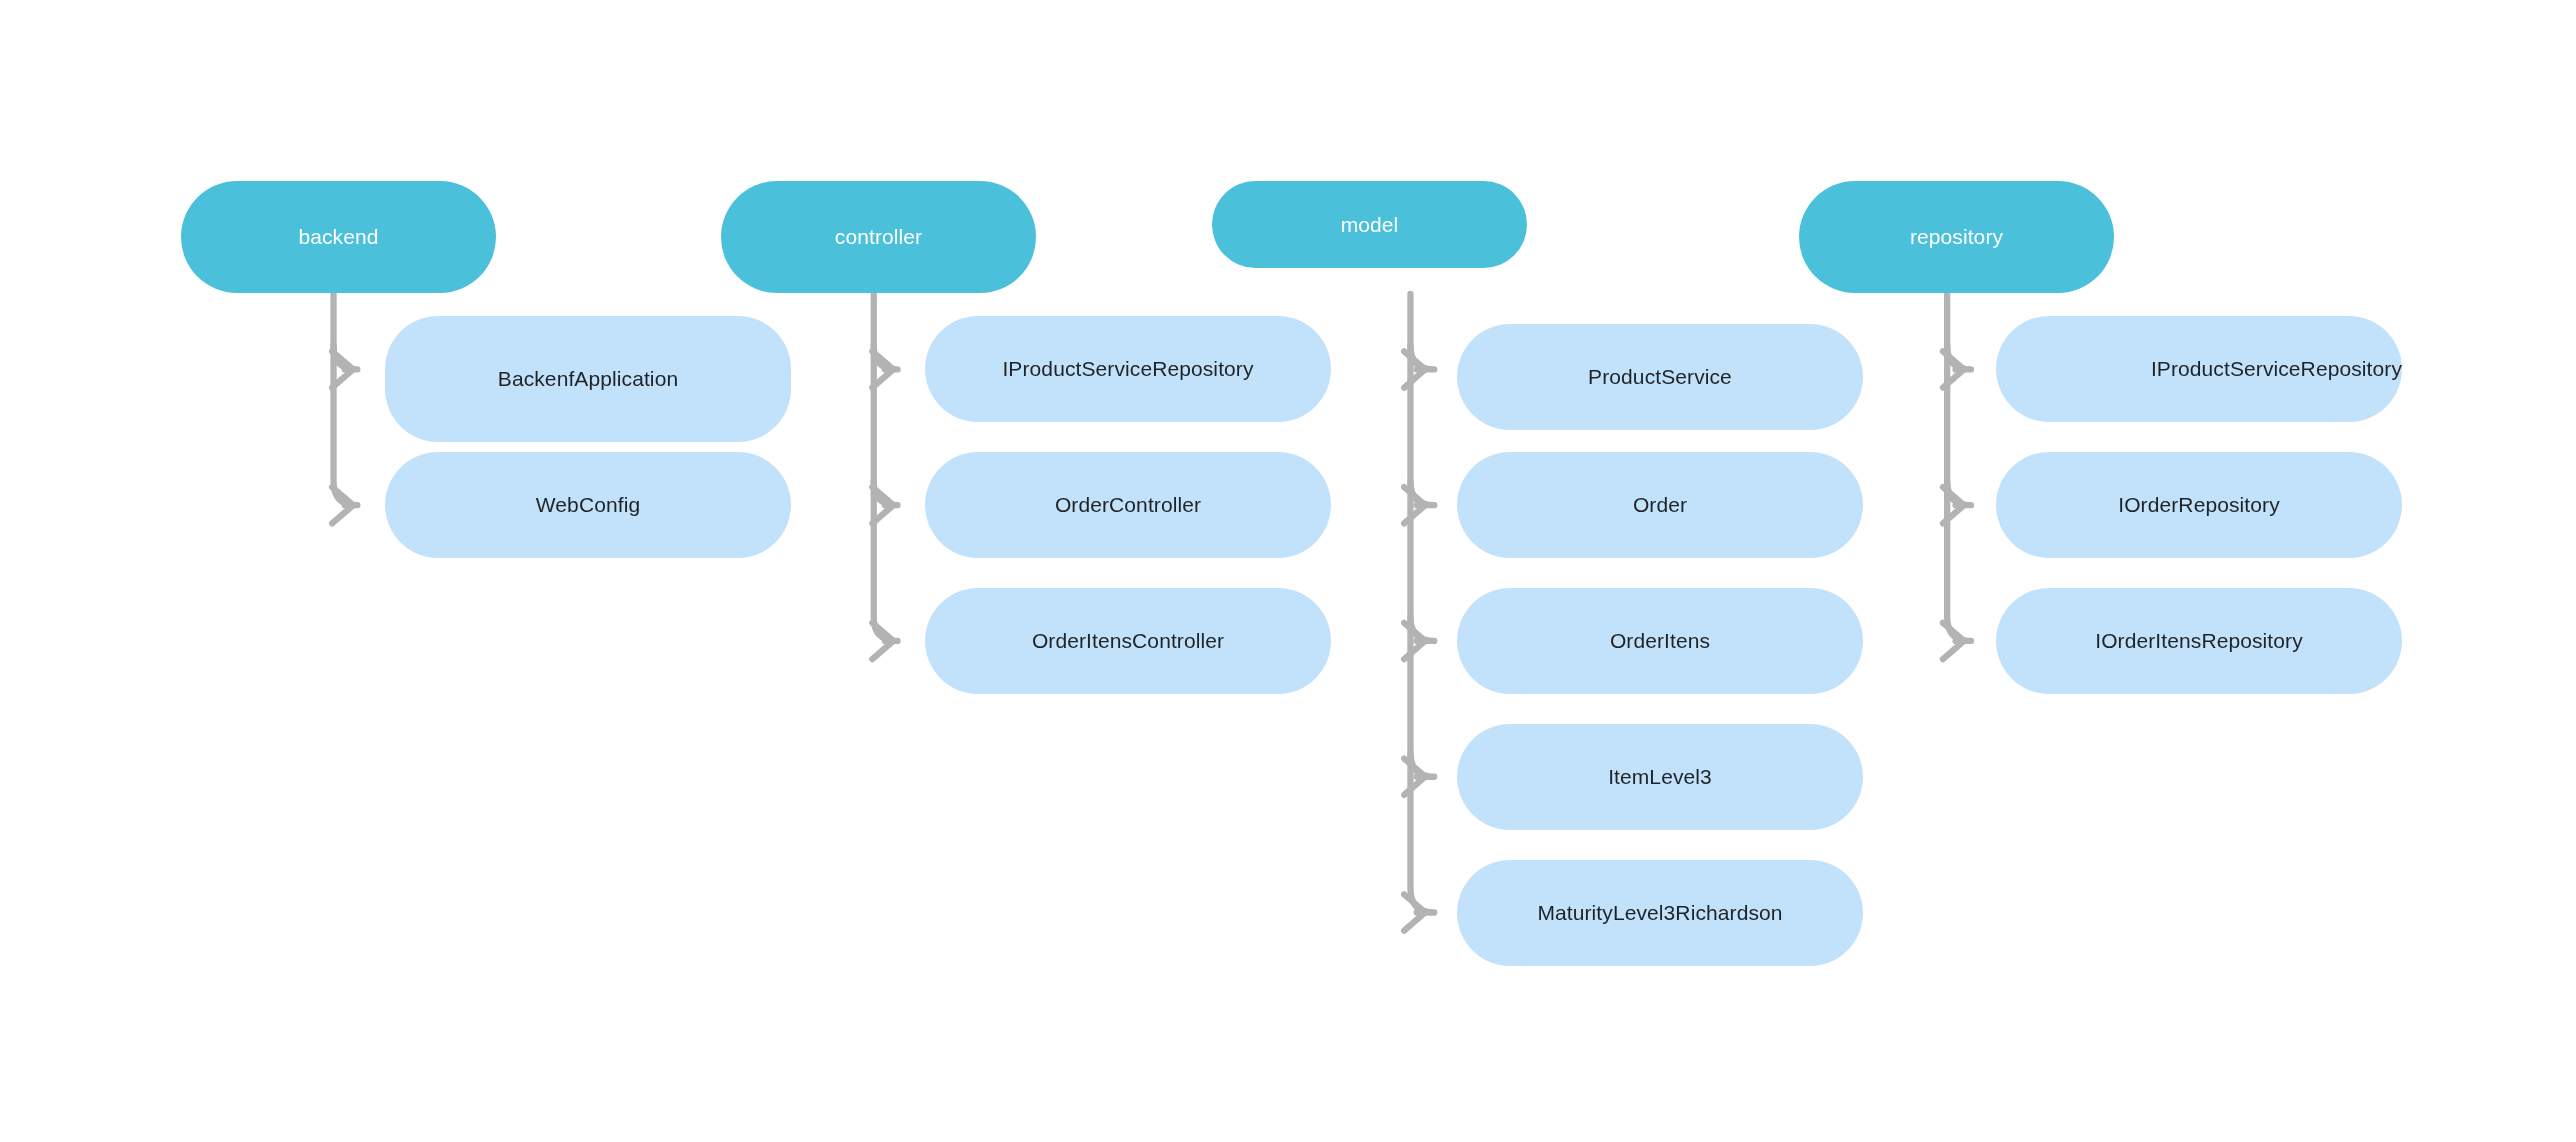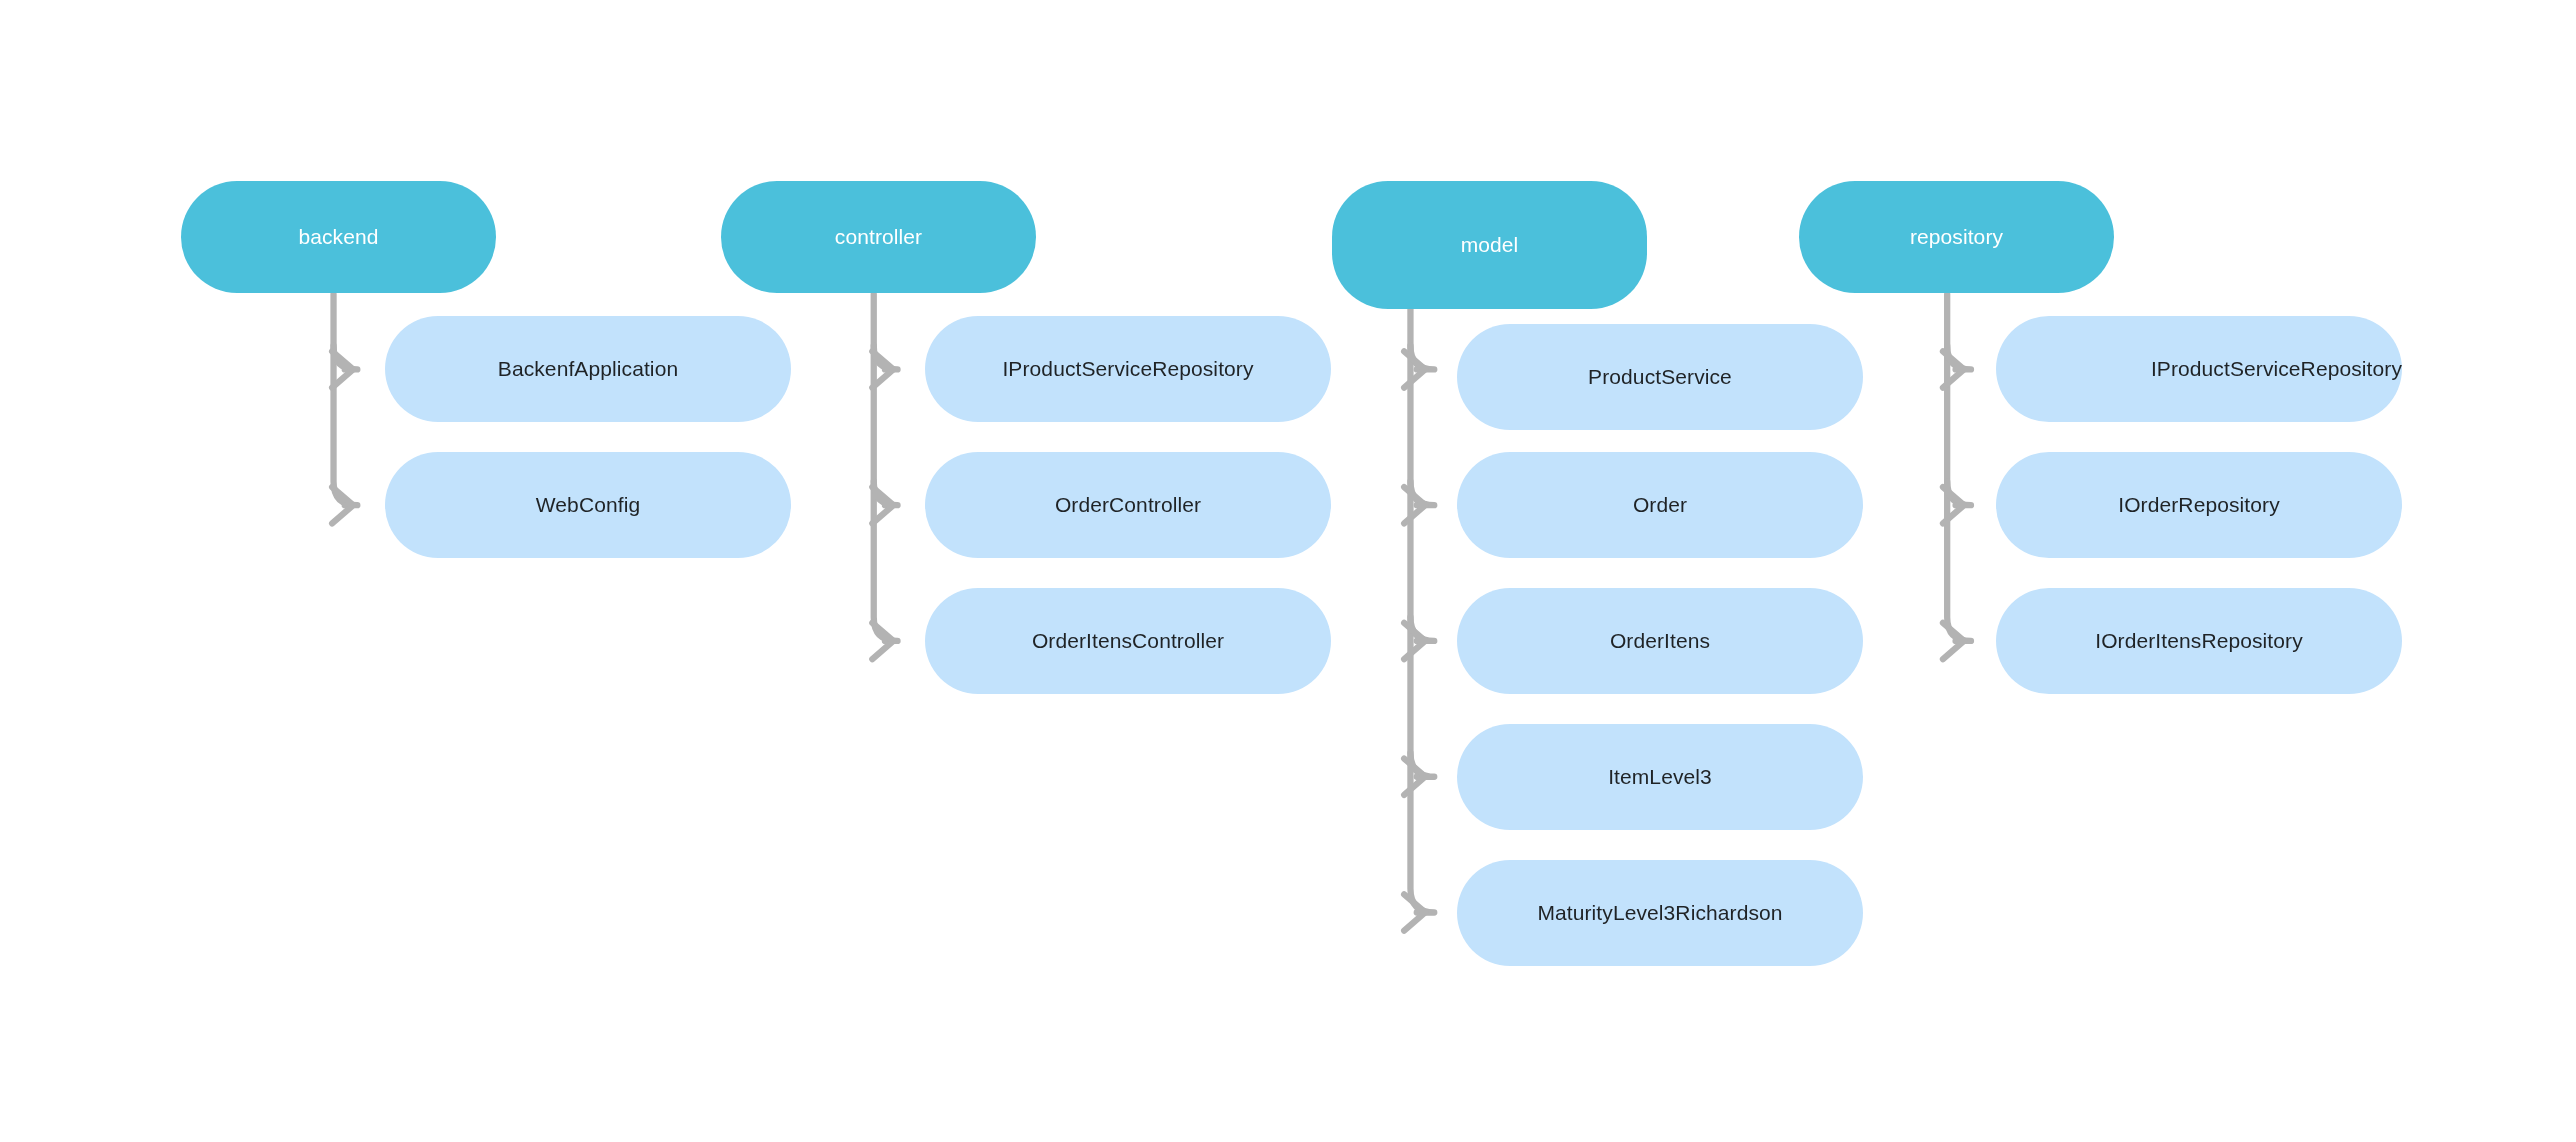--- a/index.html
+++ b/index.html
@@ -88,39 +88,39 @@
       <path d="M 2776 502 L 2806 528 L 2776 554" fill="none" stroke="#B3B3B3" stroke-width="9" stroke-linecap="round" stroke-linejoin="round"></path>
       <path d="M 2782 688 Q 2782 722 2816 722 L 2794 722" fill="none" stroke="#B3B3B3" stroke-width="9" stroke-linecap="round" stroke-linejoin="round"></path>
       <path d="M 2776 696 L 2806 722 L 2776 748" fill="none" stroke="#B3B3B3" stroke-width="9" stroke-linecap="round" stroke-linejoin="round"></path>
       <path d="M 2776 890 L 2806 916 L 2776 942" fill="none" stroke="#B3B3B3" stroke-width="9" stroke-linecap="round" stroke-linejoin="round"></path>
     </svg>
 
   <div id="node-layer">
       <div class="node node-parent" style="left: 181px; top: 181px; width: 315px; height: 112px;">
         <span class="node-label">backend</span>
       </div>
-      <div class="node node-child" style="left: 385px; top: 316px; width: 406px; height: 106px;">
+      <div class="node node-child" style="left: 385px; top: 316px; width: 406px; height: 126px;">
         <span class="node-label">BackenfApplication</span>
       </div>
       <div class="node node-child" style="left: 385px; top: 452px; width: 406px; height: 106px;">
         <span class="node-label">WebConfig</span>
       </div>
       <div class="node node-parent" style="left: 721px; top: 181px; width: 315px; height: 112px;">
         <span class="node-label">controller</span>
       </div>
       <div class="node node-child" style="left: 925px; top: 316px; width: 406px; height: 106px;">
         <span class="node-label">IProductServiceRepository</span>
       </div>
       <div class="node node-child" style="left: 925px; top: 452px; width: 406px; height: 106px;">
         <span class="node-label">OrderController</span>
       </div>
       <div class="node node-child" style="left: 925px; top: 588px; width: 406px; height: 106px;">
         <span class="node-label">OrderItensController</span>
       </div>
-      <div class="node node-parent" style="left: 1332px; top: 181px; width: 315px; height: 128px;">
+      <div class="node node-parent" style="left: 1212px; top: 181px; width: 315px; height: 87px;">
         <span class="node-label">model</span>
       </div>
       <div class="node node-child" style="left: 1457px; top: 324px; width: 406px; height: 106px;">
         <span class="node-label">ProductService</span>
       </div>
       <div class="node node-child" style="left: 1457px; top: 452px; width: 406px; height: 106px;">
         <span class="node-label">Order</span>
       </div>
       <div class="node node-child" style="left: 1457px; top: 588px; width: 406px; height: 106px;">
         <span class="node-label">OrderItens</span>

